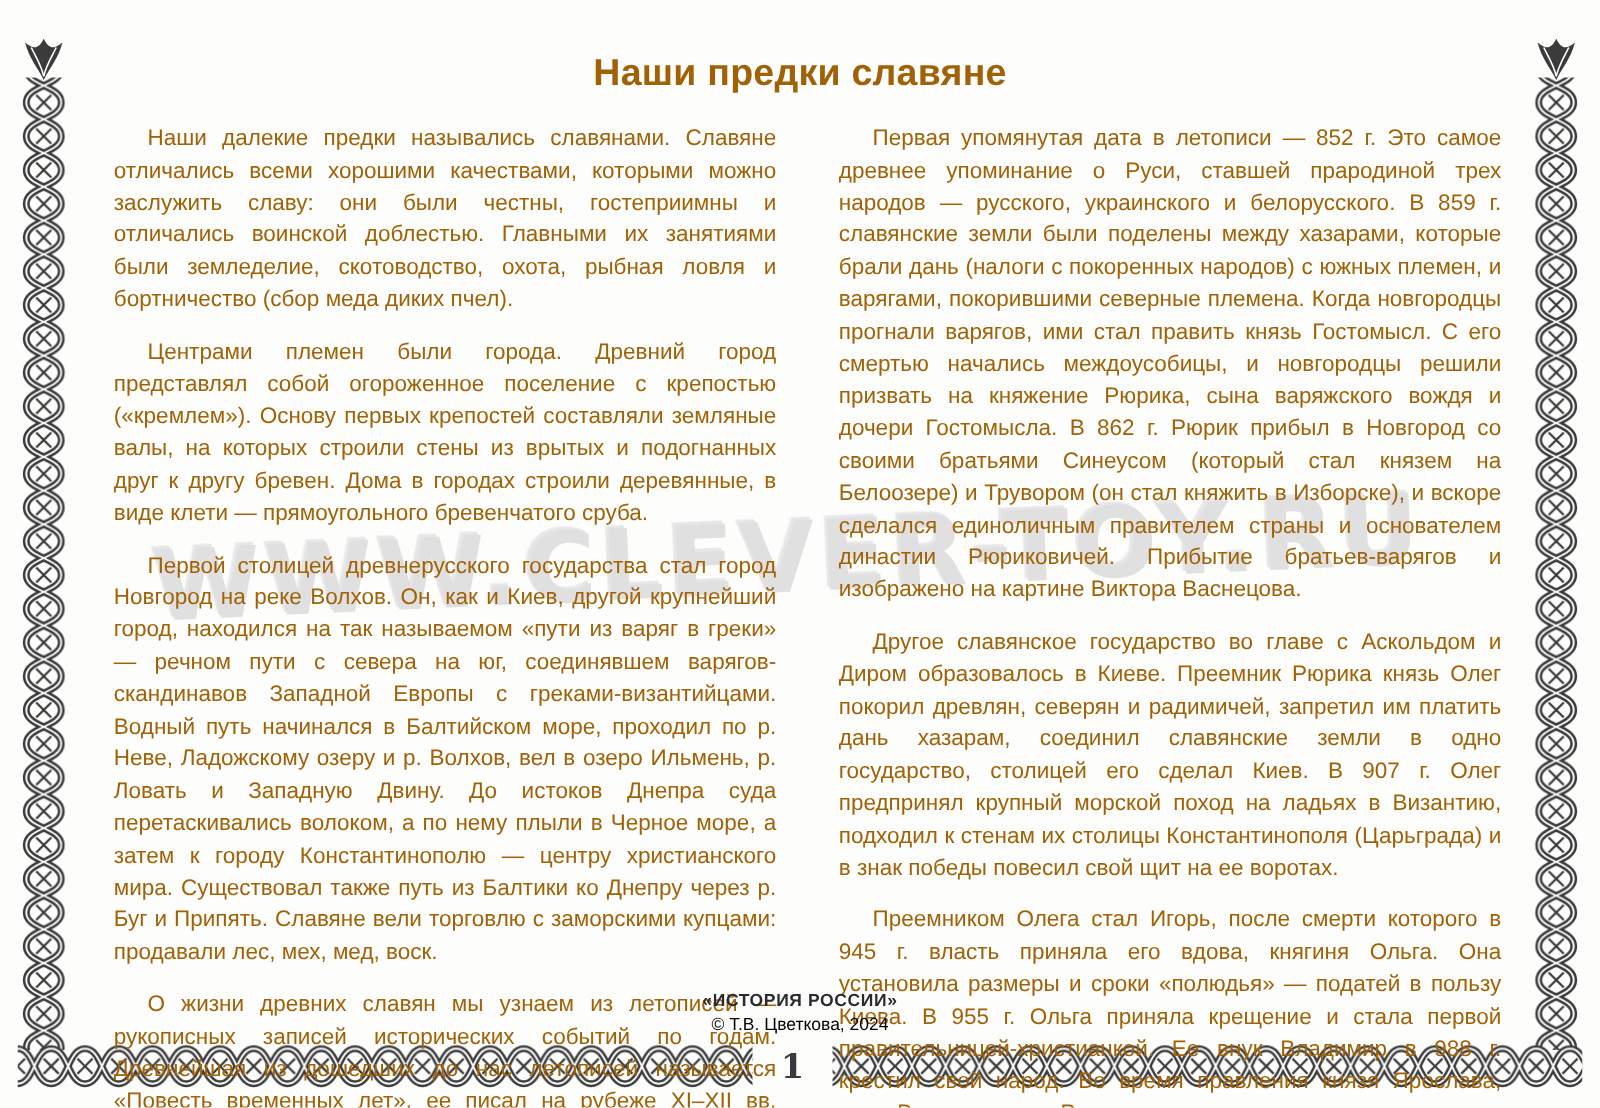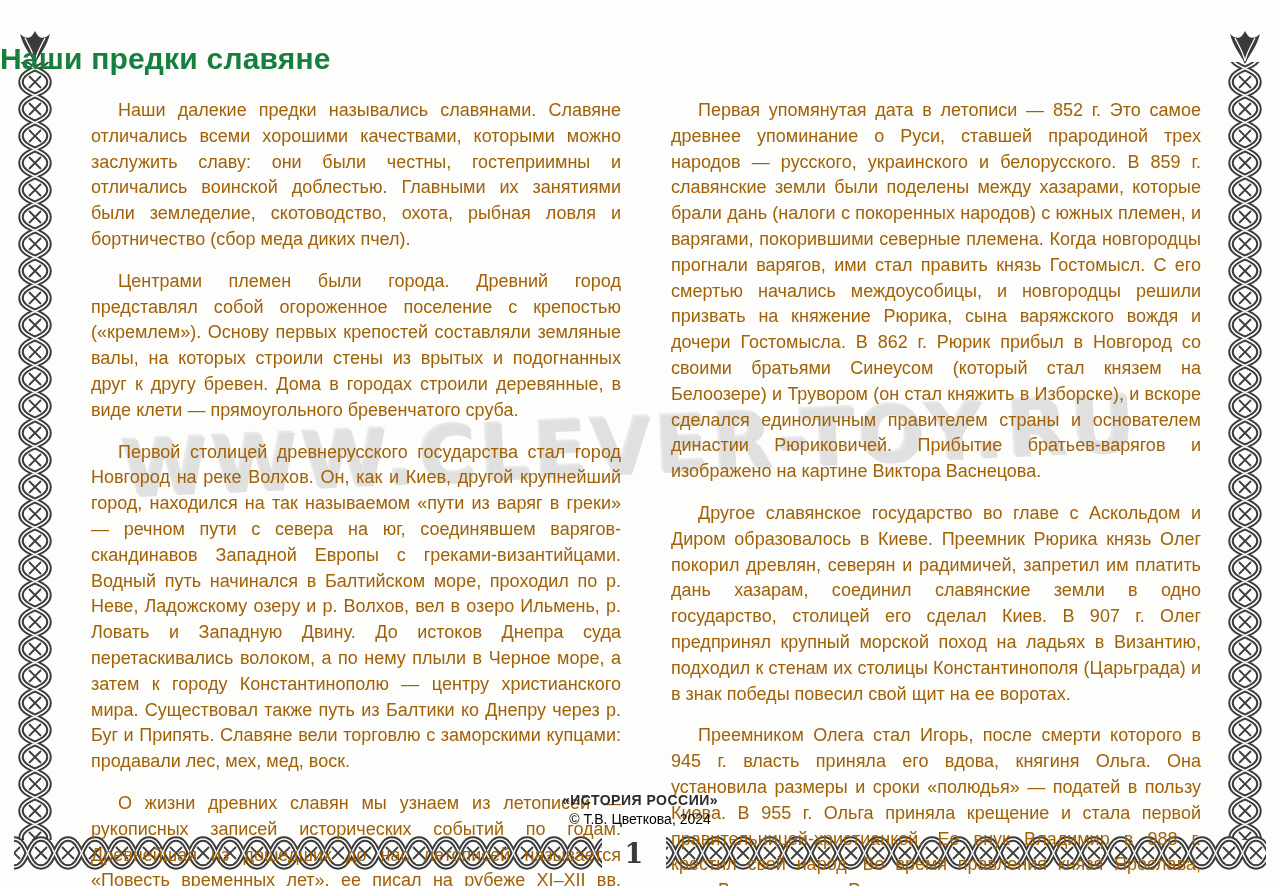--- a/index.html
+++ b/index.html
@@ -4,21 +4,21 @@
 <style>
   html,body{margin:0;padding:0;}
   body{
     width:1280px;height:886px;position:relative;overflow:hidden;
     background:#fdfdfc;
     font-family:"Liberation Sans","DejaVu Sans",sans-serif;
     color:#2e2e34;
   }
   .page-title{
     position:absolute;top:22px;left:0;width:100%;
-    text-align:left;font-size:30px;font-weight:700;color:#15803d;
+    text-align:center;font-size:30px;font-weight:700;color:#a16207;
     letter-spacing:0.2px;z-index:2;
   }
   .columns{
     position:absolute;top:82px;left:75px;width:1142px;
     display:flex;gap:18px;z-index:2;
   }
   .col{width:562px;}
   .col p{
     margin:16px;font-size:18px;line-height:25.8px;text-align:justify;
     text-indent:27px;color:#a16207;

